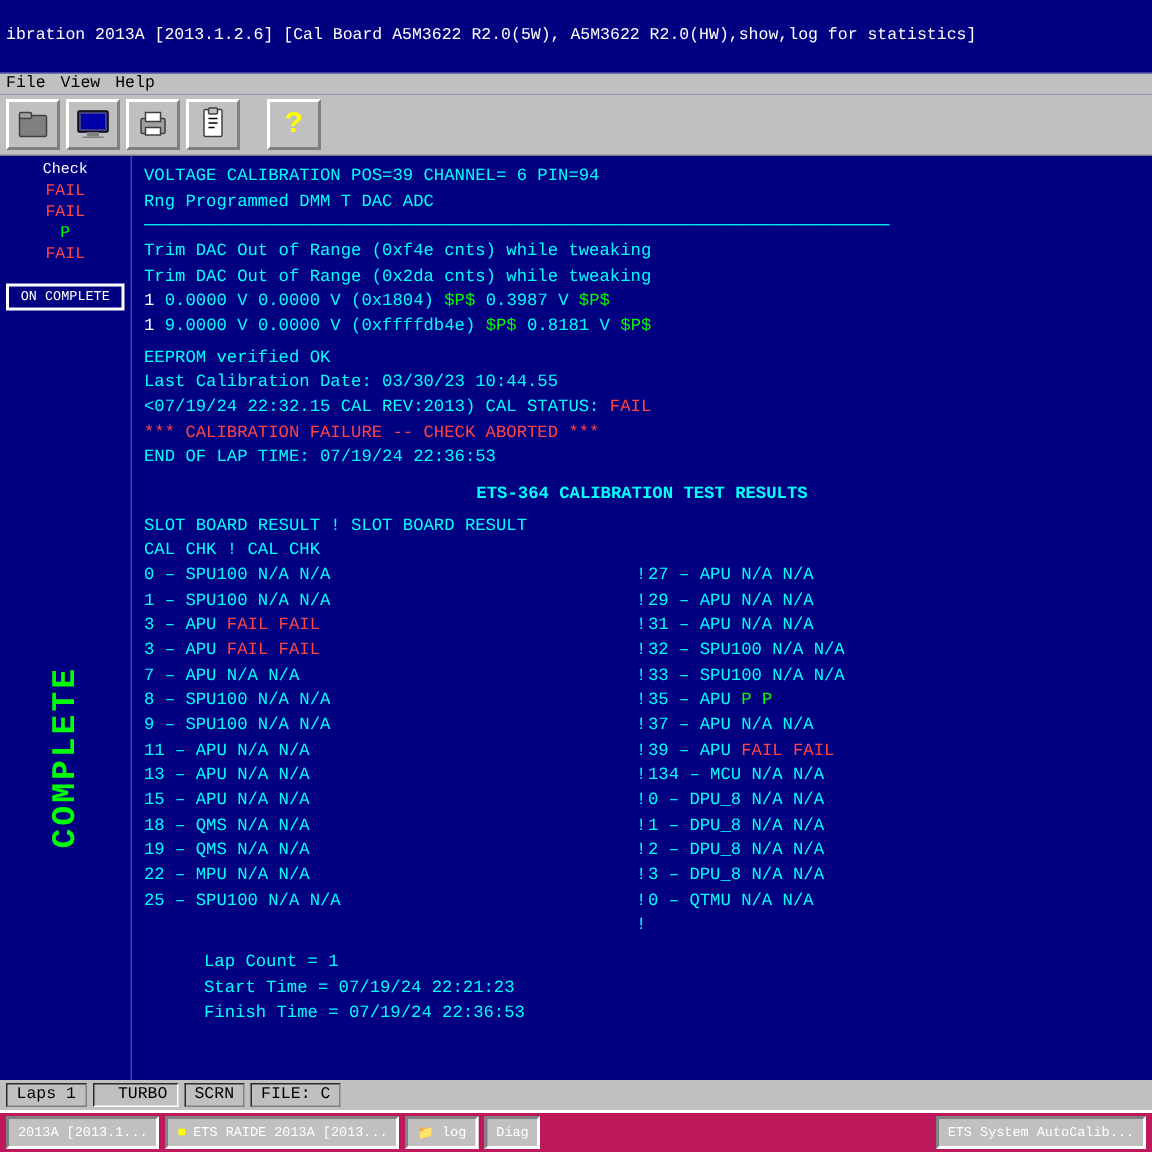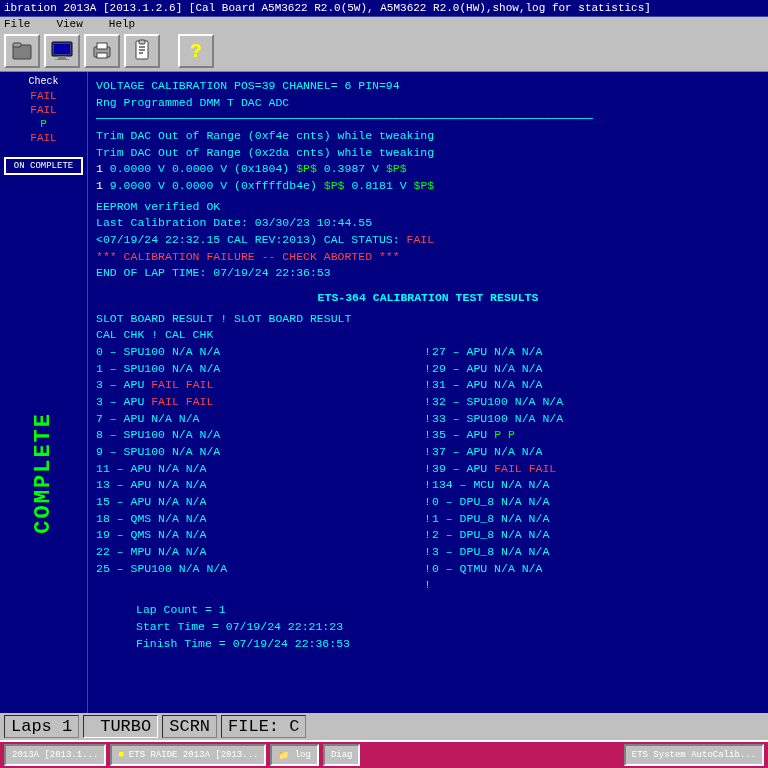--- a/index.html
+++ b/index.html
@@ -1,22 +1,22 @@
 <!DOCTYPE html>
 <html><head>
   <meta charset="utf-8">
   <style>
     * { margin: 0; padding: 0; box-sizing: border-box; }
     body { font-family: 'Courier New', Courier, monospace; font-size: 12px; background: #000080; color: #ffffff; width: 768px; height: 768px; overflow: hidden; }
     
     
-    #title-bar { background: #000080; color: #ffffff; font-size: 11px; padding: 2px 4px; border-bottom: 1px solid #4040a0; }
-    
-    
-    #menu-bar { background: #c0c0c0; color: #000000; font-size: 11px; padding: 1px 4px; display: flex; gap: 26px; }
+    #title-bar { background: #000080; color: #ffffff; font-size: 11px; padding: 18px 4px; border-bottom: 1px solid #4040a0; }
+    
+    
+    #menu-bar { background: #c0c0c0; color: #000000; font-size: 11px; padding: 1px 4px; display: flex; gap: 10px; }
     #menu-bar span { cursor: pointer; }
     
     
     #toolbar { background: #c0c0c0; padding: 3px 4px; display: flex; gap: 4px; align-items: center; border-bottom: 1px solid #808080; }
     .toolbar-btn { width: 36px; height: 34px; background: #c0c0c0; border: 2px solid; border-color: #ffffff #808080 #808080 #ffffff; display: flex; align-items: center; justify-content: center; cursor: pointer; font-size: 16px; }
     
     
     #main-layout { display: flex; height: calc(768px - 90px); }
     
     
@@ -30,21 +30,21 @@
     
     #terminal { flex: 1; background: #000080; color: #00ffff; padding: 6px 8px; overflow-y: auto; font-size: 11.5px; line-height: 1.45; }
     
     
     .cyan { color: #00ffff; }
     .white { color: #ffffff; }
     .green { color: #00ff00; }
     .red { color: #ff4444; }
     
     
-    #status-bar { position: absolute; bottom: 28px; left: 0; right: 0; background: #c0c0c0; color: #000; font-size: 17px; padding: 2px 4px; display: flex; gap: 4px; align-items: center; }
+    #status-bar { position: absolute; bottom: 28px; left: 0; right: 0; background: #c0c0c0; color: #000; font-size: 11px; padding: 2px 4px; display: flex; gap: 4px; align-items: center; }
     .status-item { background: #c0c0c0; padding: 1px 6px; border: 1px inset #808080; }
     .status-item.depressed { border-color: #808080 #ffffff #ffffff #808080; padding-left: 16px; }
     
     
     #taskbar { position: absolute; bottom: 0; left: 0; right: 0; height: 28px; background: #be185d; display: flex; align-items: center; padding: 2px 4px; gap: 4px; border-top: 2px solid #ffffff; }
     .task-btn { background: #c0c0c0; border: 2px solid; border-color: #808080 #ffffff #ffffff #808080; padding: 2px 6px; font-size: 10px; cursor: pointer; display: flex; align-items: center; gap: 3px; height: 22px; }
     
     .section-title { text-align: center; color: #00ffff; font-weight: bold; }
     
     .on-complete { border: 2px solid #ffffff; padding: 2px 4px; font-size: 10px; color: #ffffff; text-align: center; margin: 4px 2px; }

